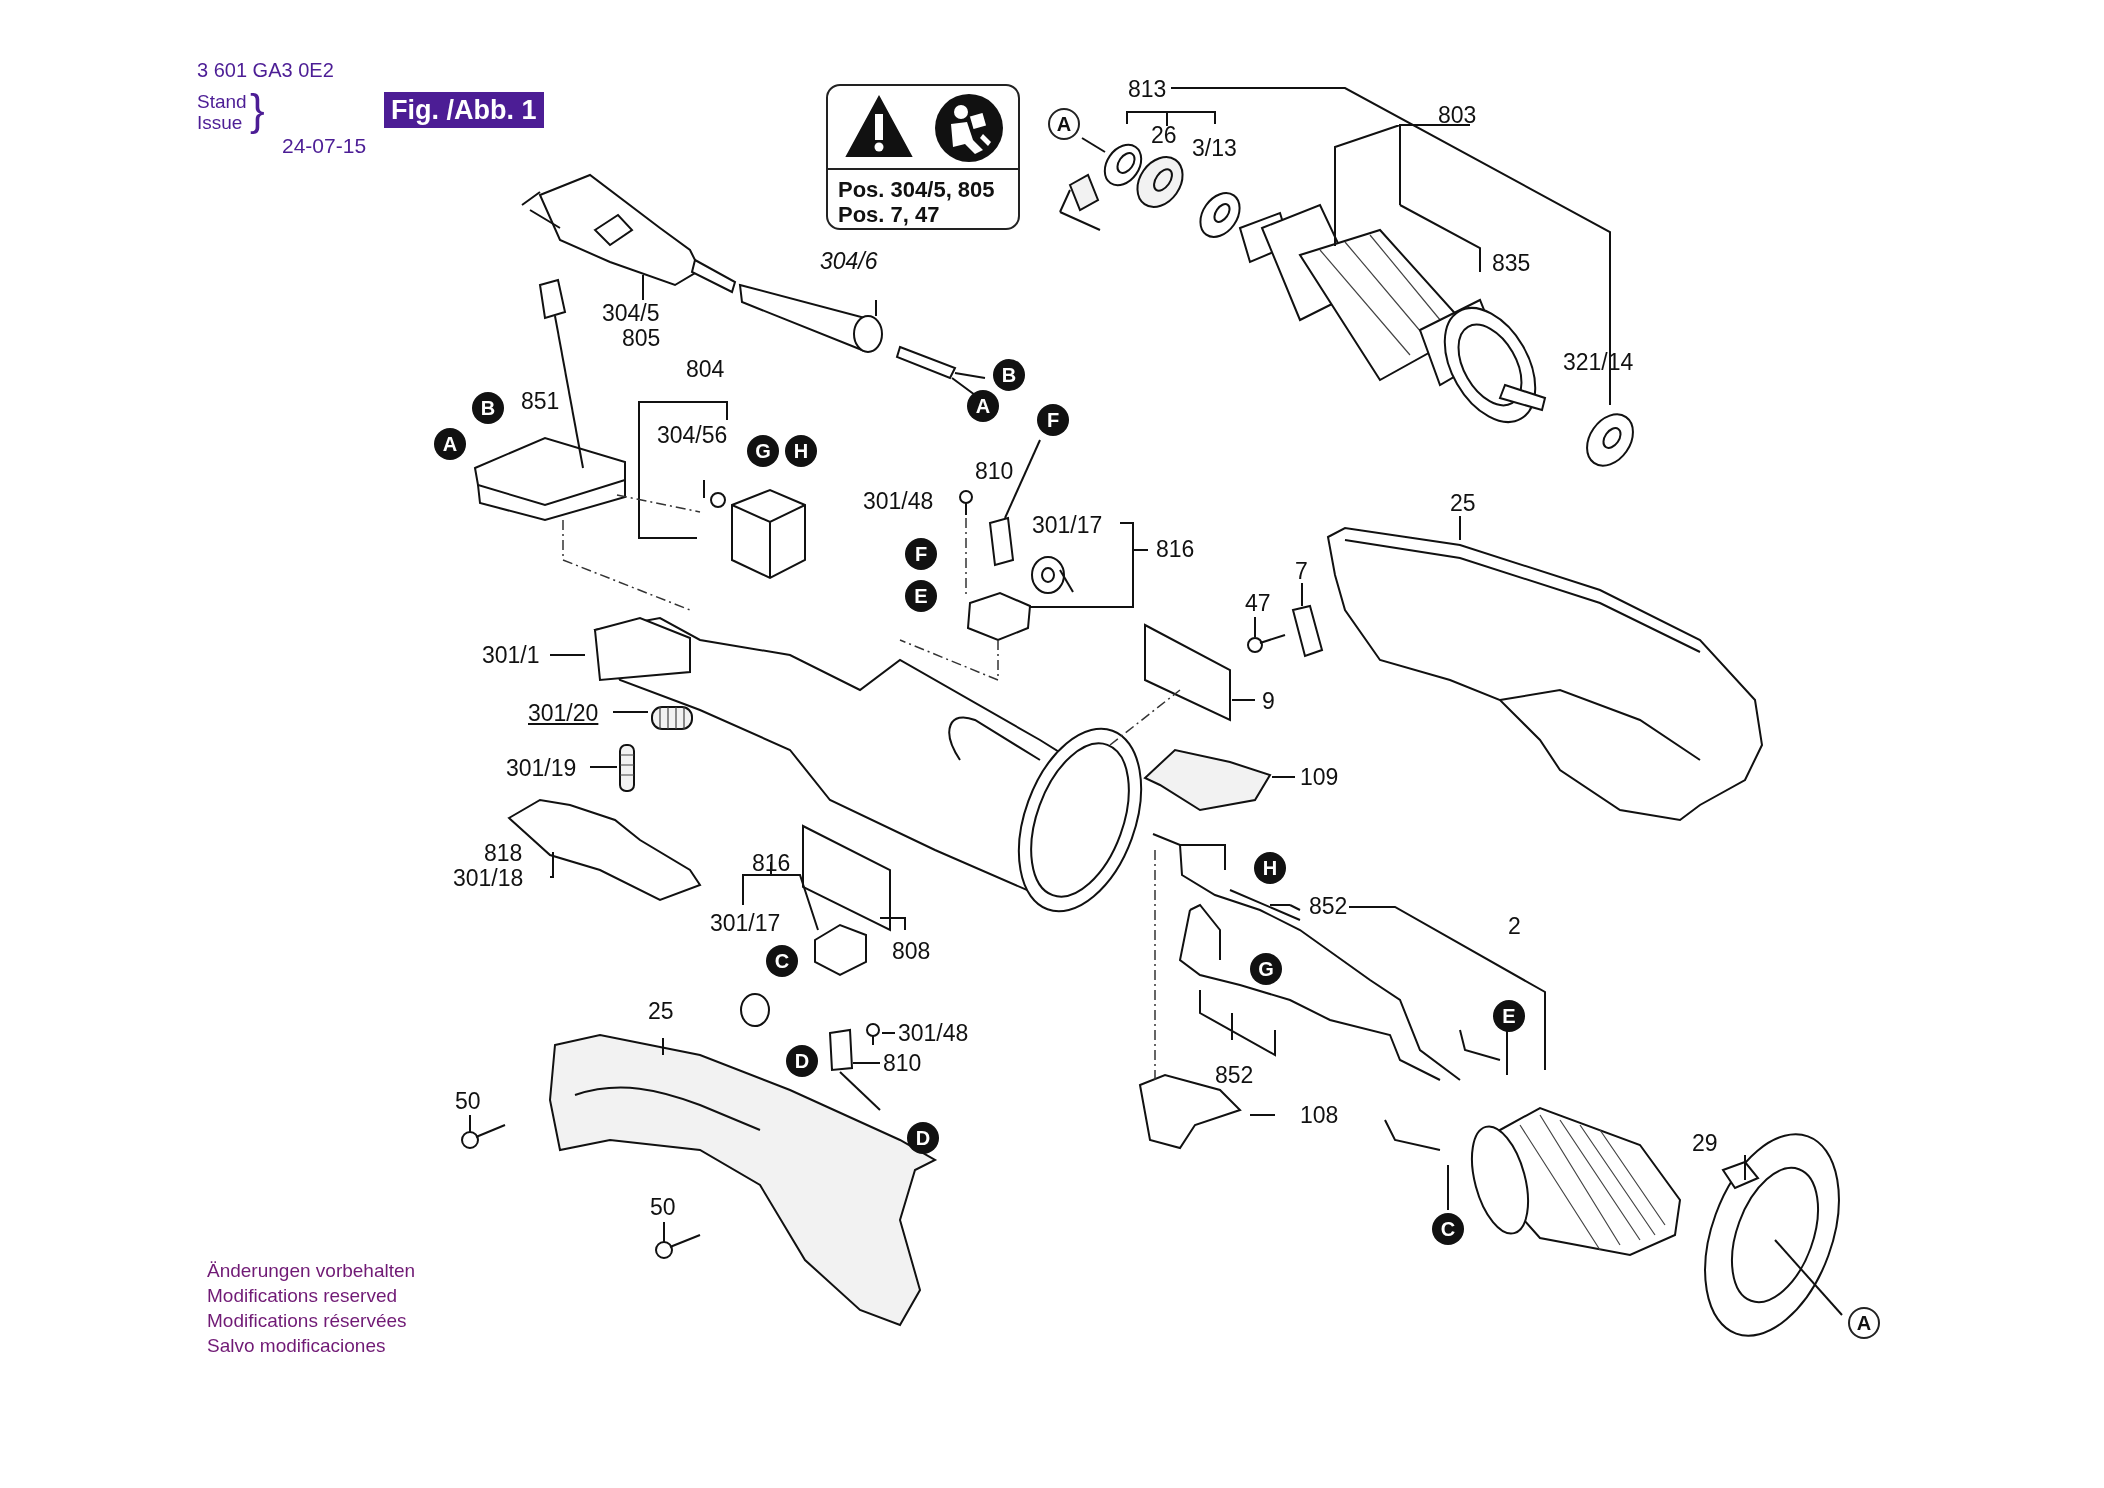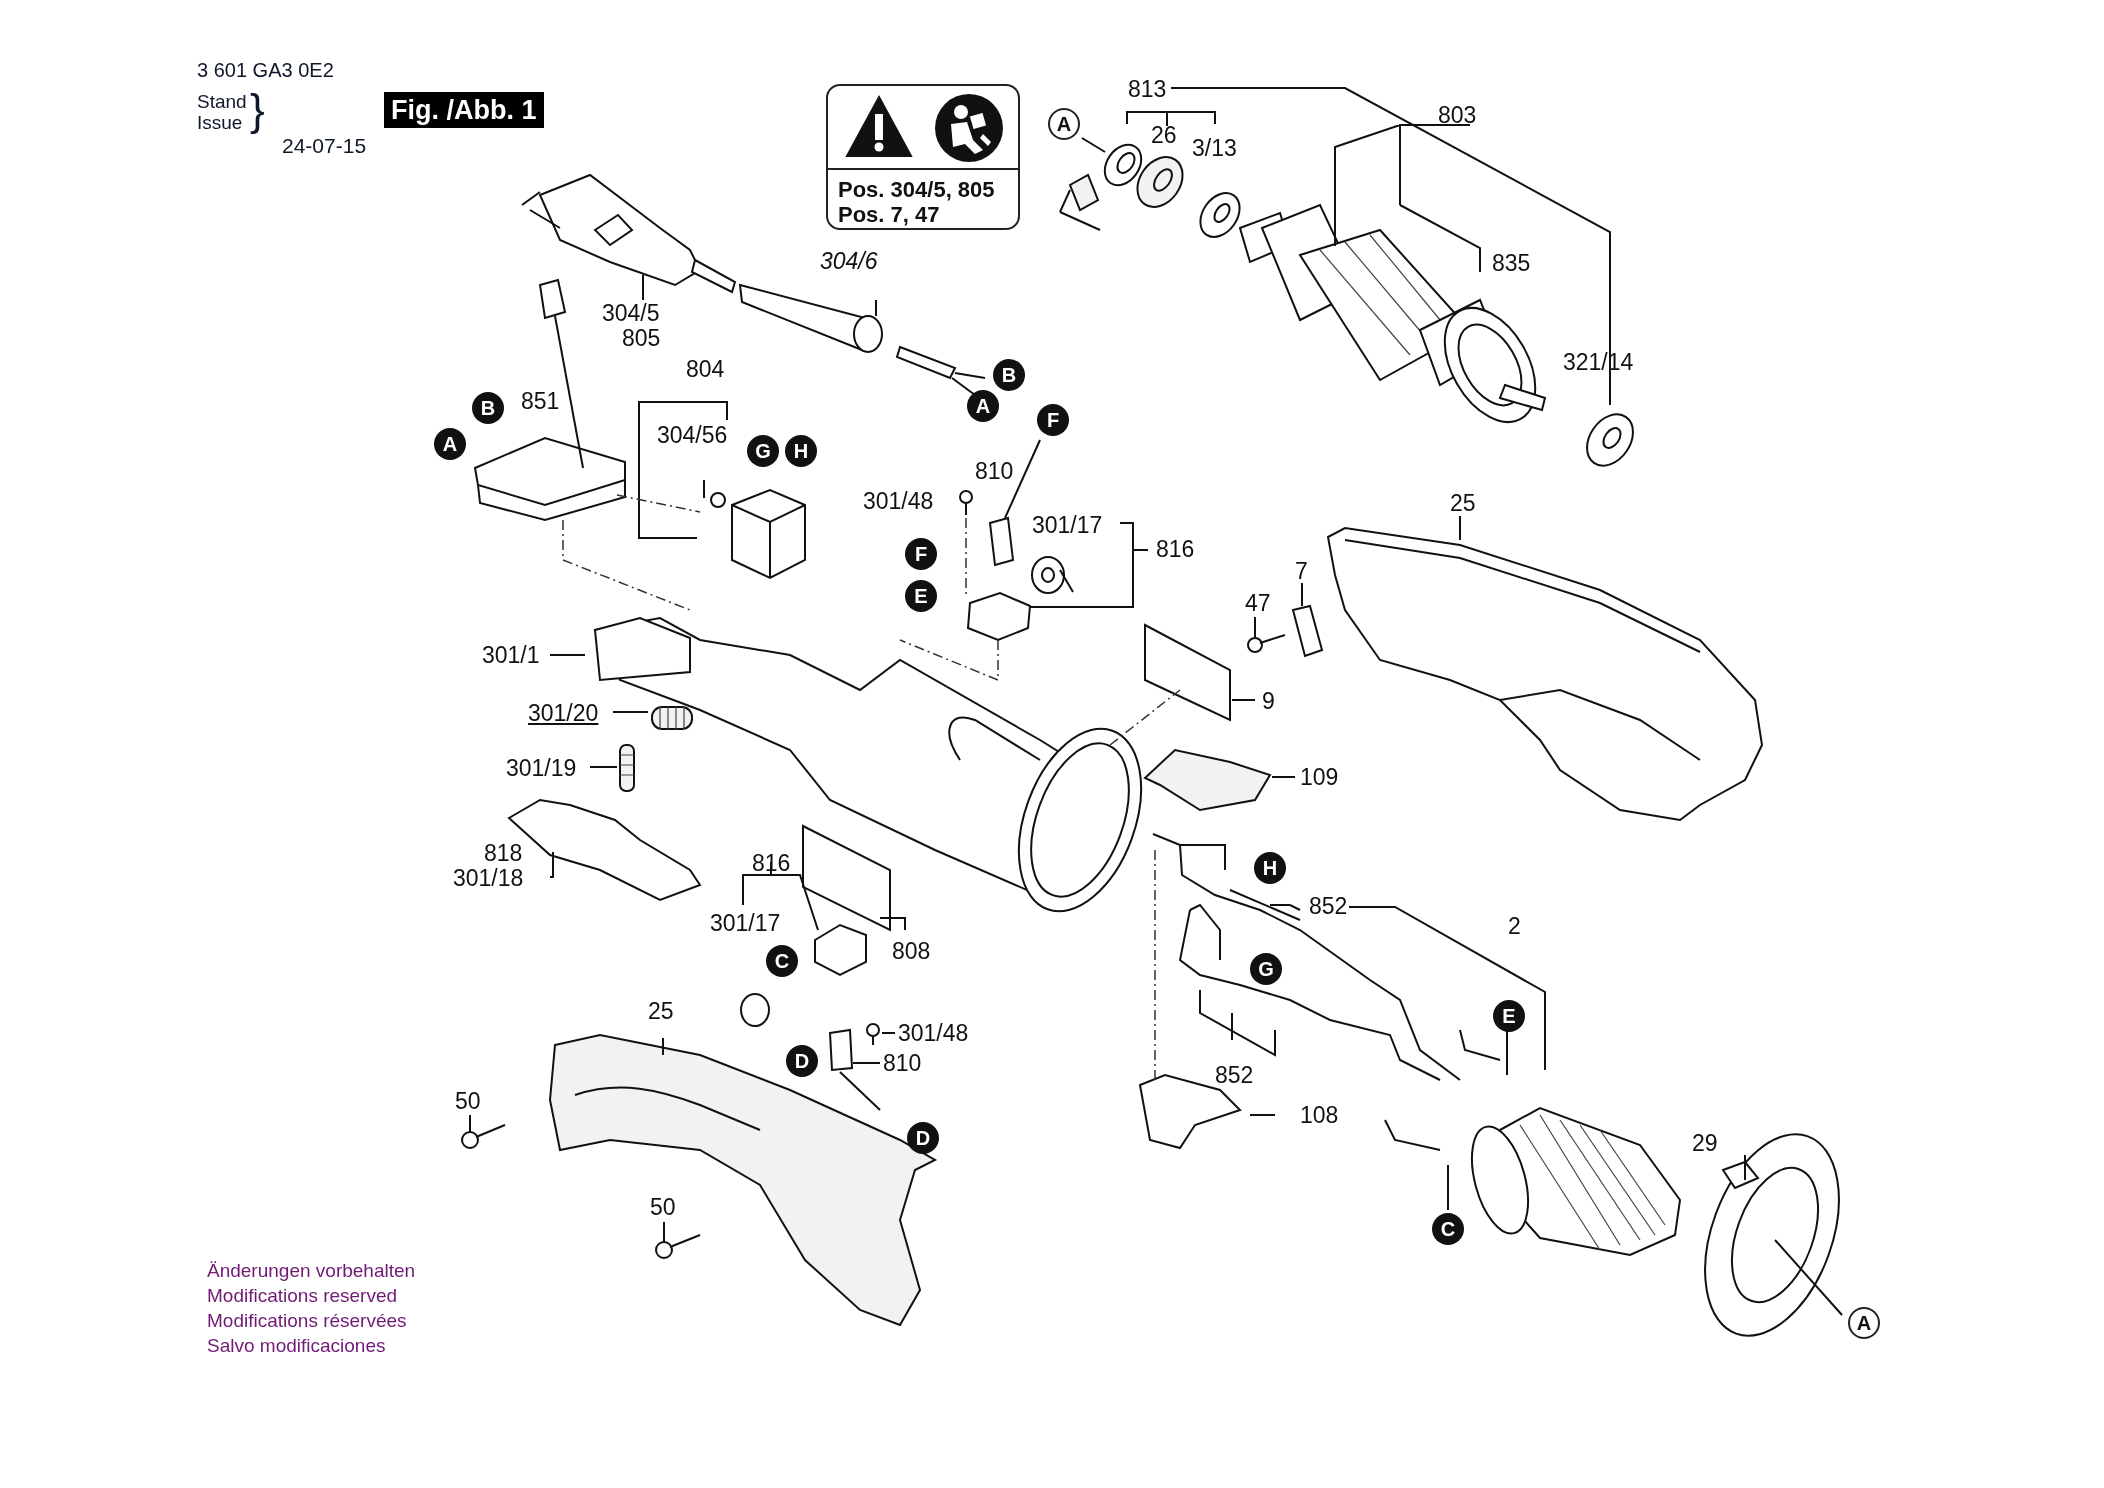--- a/index.html
+++ b/index.html
@@ -1,19 +1,19 @@
 <!DOCTYPE html>
 <html><head>
 <meta charset="utf-8">
 <style>
   html, body { margin:0; padding:0; background:#ffffff; }
   body { width:2104px; height:1488px; position:relative; overflow:hidden; font-family:"Liberation Sans", sans-serif; color:#111; }
   .lbl { position:absolute; font-size:23px; line-height:1; white-space:nowrap; color:#111; }
-  .hdr { position:absolute; font-size:19px; line-height:1; white-space:nowrap; color:#0f172a; }
-  .fig { position:absolute; left:384px; top:92px; height:36px; padding:0 7px; background:#000000; color:#fff; font-weight:bold; font-size:27px; line-height:36px; }
+  .hdr { position:absolute; font-size:19px; line-height:1; white-space:nowrap; color:#4c1d95; }
+  .fig { position:absolute; left:384px; top:92px; height:36px; padding:0 7px; background:#4c1d95; color:#fff; font-weight:bold; font-size:27px; line-height:36px; }
   .warn { position:absolute; left:826px; top:84px; width:190px; height:142px; border:2px solid #222; border-radius:14px; }
   .warn .divider { position:absolute; left:0; right:0; top:82px; border-top:2px solid #222; }
   .warn .pos { position:absolute; left:10px; font-size:22px; font-weight:bold; line-height:1; }
   .callout { position:absolute; width:32px; height:32px; border-radius:50%; background:#111; color:#fff; font-weight:bold; font-size:20px; line-height:32px; text-align:center; }
   .callout.open { background:#fff; color:#111; border:2px solid #222; width:28px; height:28px; line-height:28px; }
   .footer { position:absolute; left:207px; top:1258px; font-size:19px; line-height:25px; color:#701a75; }
   svg.art { position:absolute; left:0; top:0; }
   svg.art .p { fill:#fff; stroke:#111; stroke-width:2; }
   svg.art .g { fill:#f2f2f2; stroke:#111; stroke-width:2; }
   svg.art .l { fill:none; stroke:#111; stroke-width:2; }

